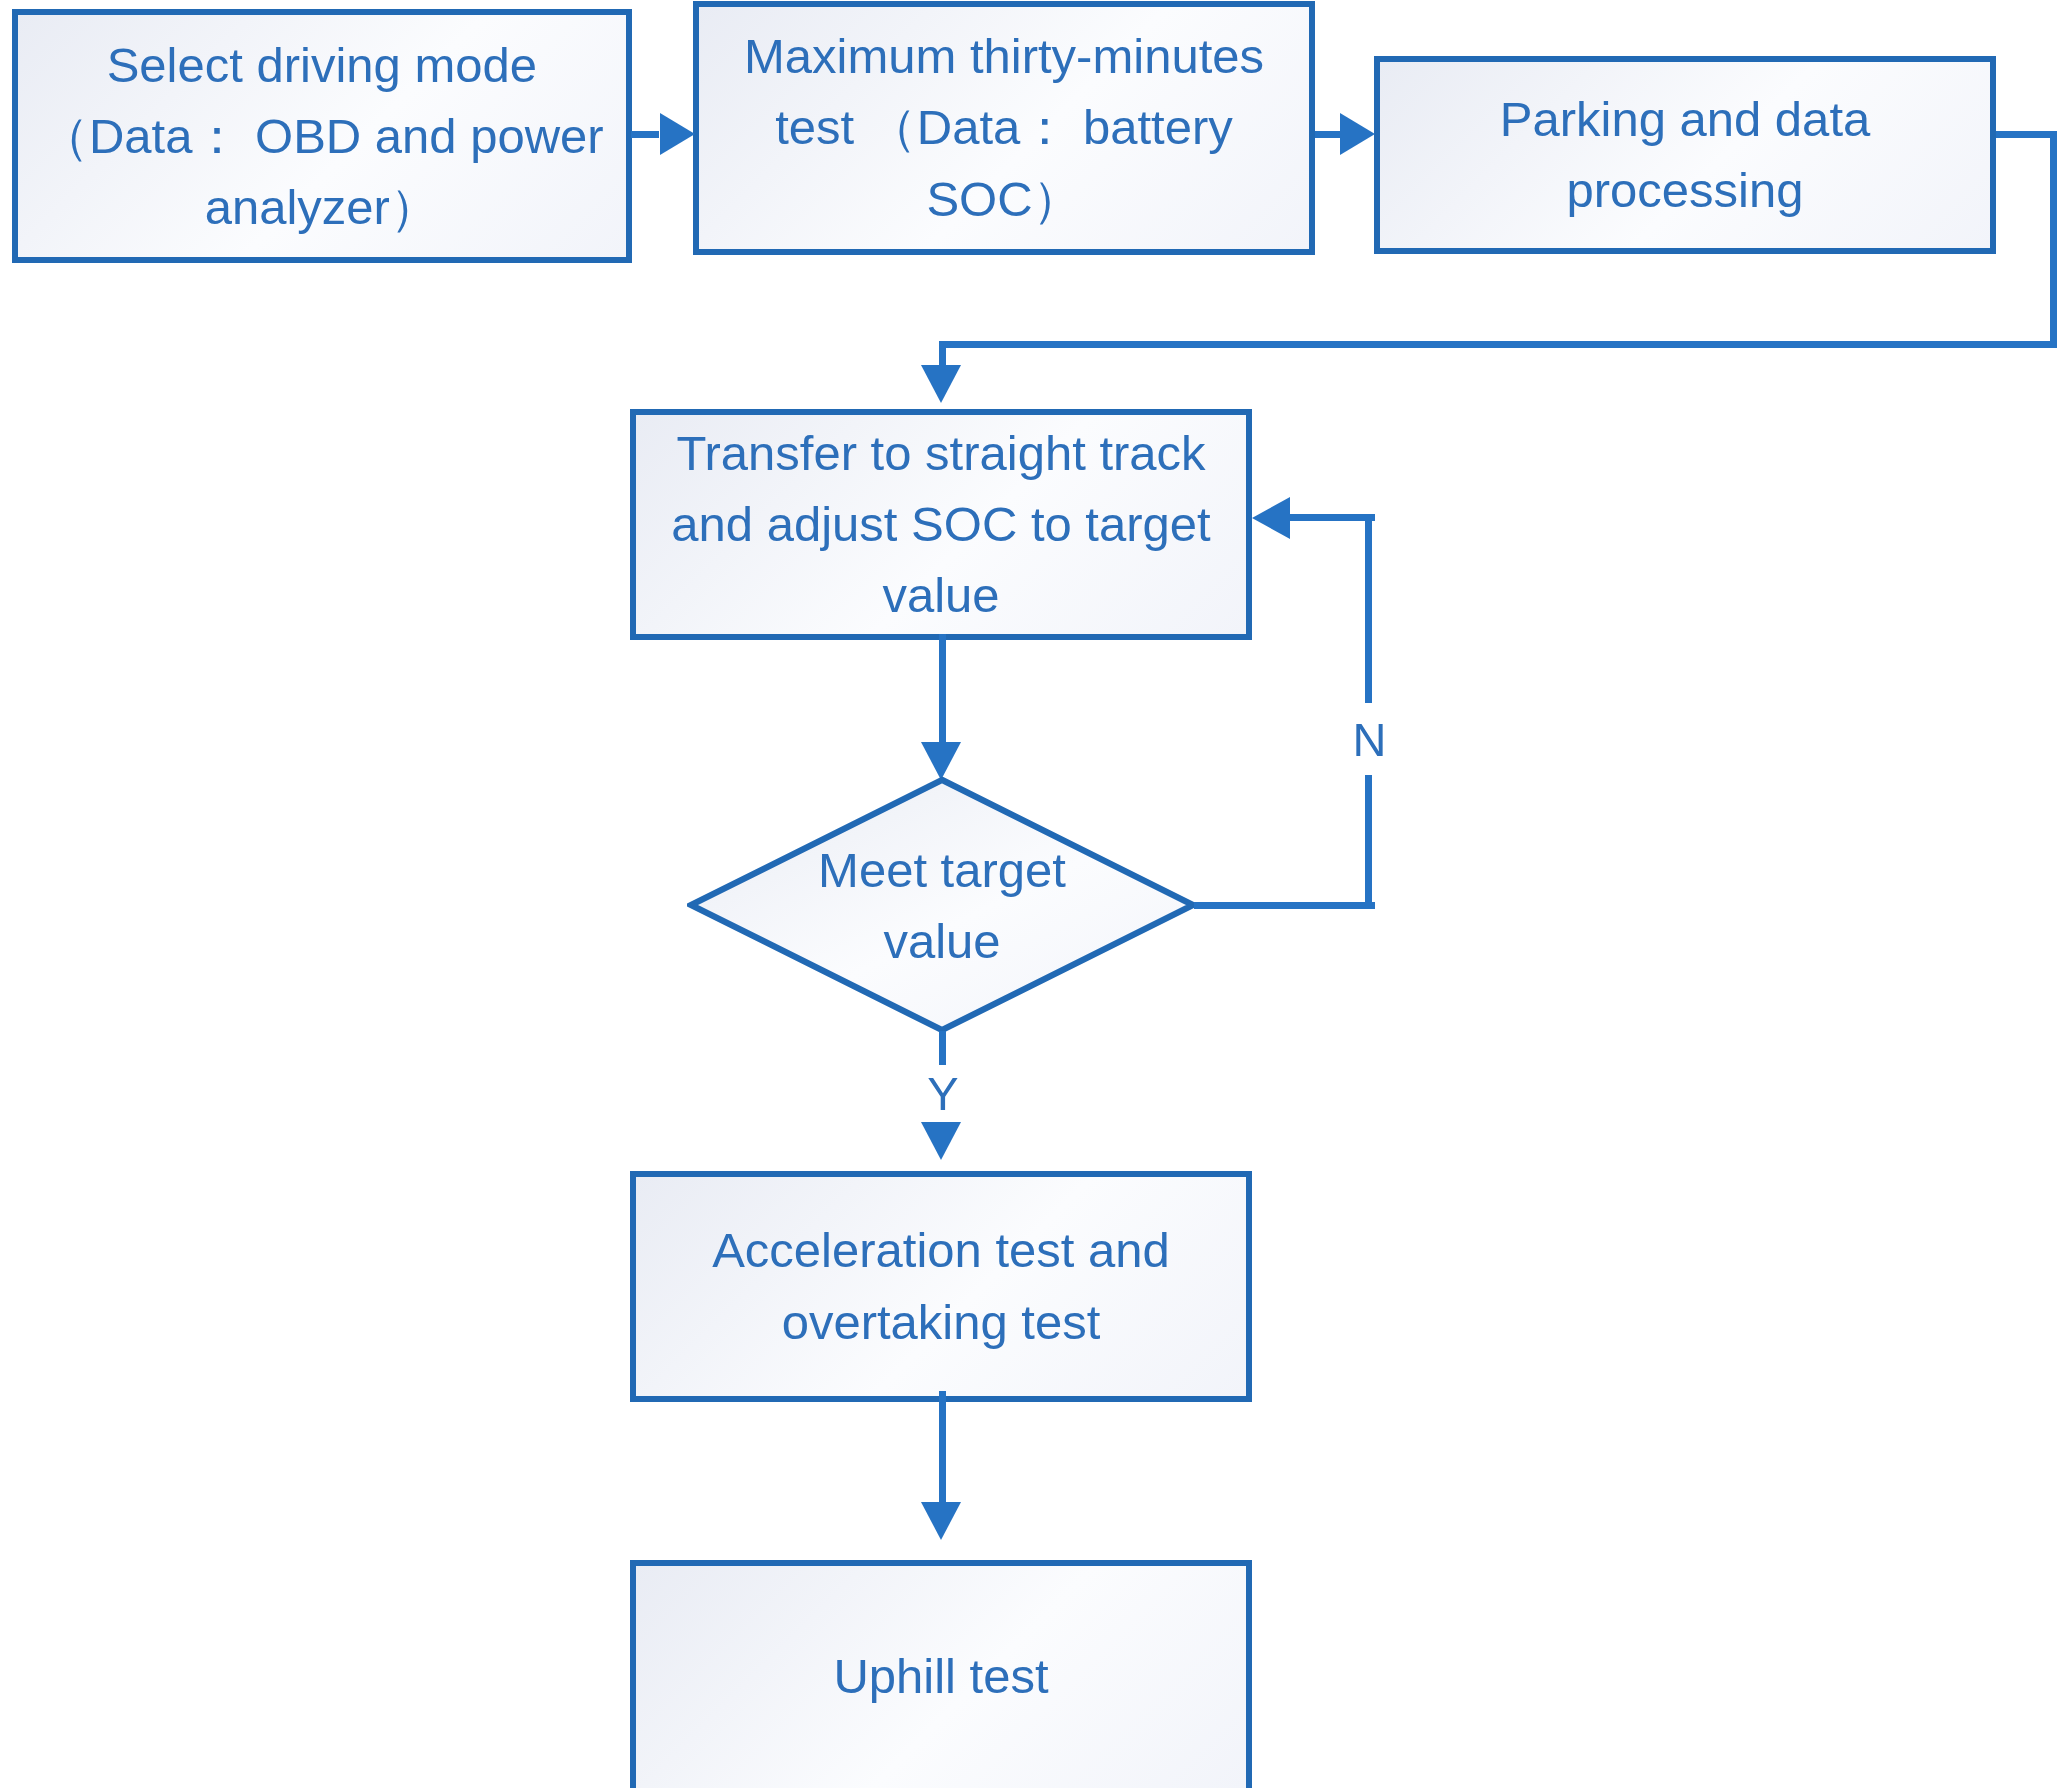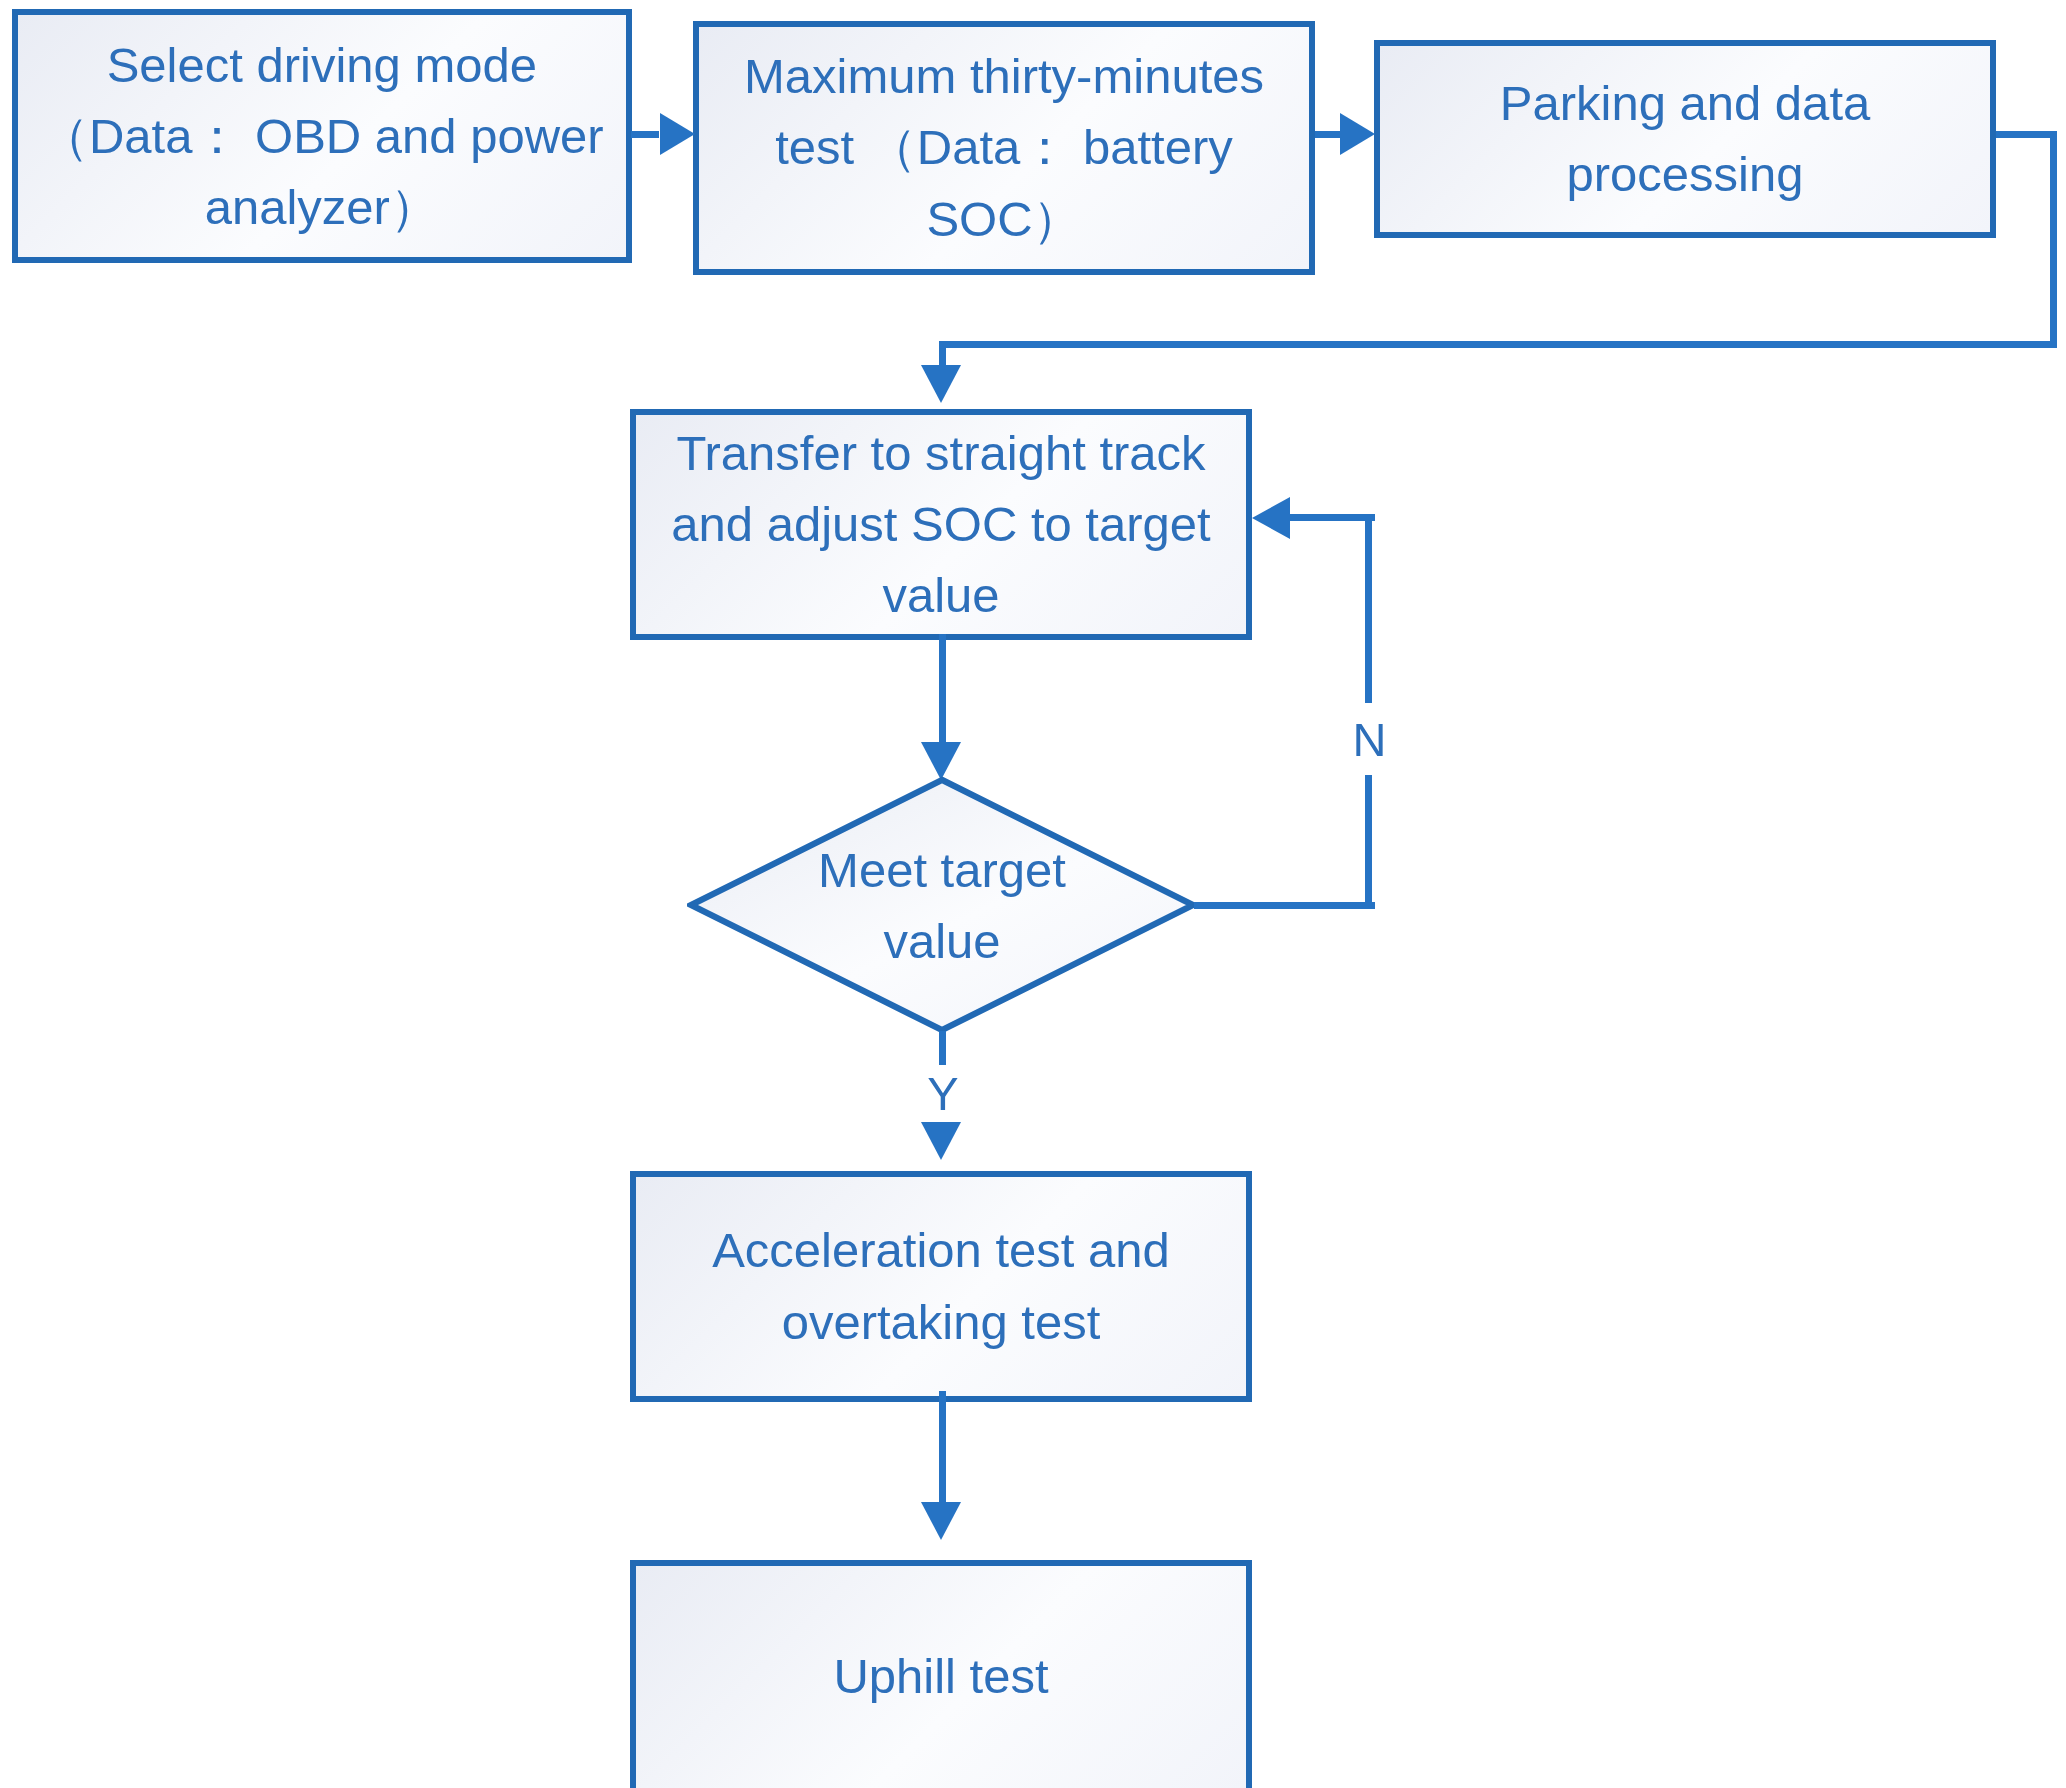--- a/index.html
+++ b/index.html
@@ -65,27 +65,27 @@
 <body>
 
 <div id="canvas">
 
   <div class="node" style="left:11.8px; top:9.4px; width:620px; height:254px;">
     <div class="node-text">Select driving mode
 （Data： OBD and power
 analyzer）</div>
   </div>
 
-  <div class="node" style="left:693px; top:21px; width:622px; height:254px;">
+  <div class="node" style="left:693px; top:1px; width:622px; height:254px;">
     <div class="node-text">Maximum thirty-minutes
 test （Data： battery
 SOC）</div>
   </div>
 
-  <div class="node" style="left:1374px; top:40px; width:622px; height:198px;align-items:center;">
+  <div class="node" style="left:1374px; top:56px; width:622px; height:198px;align-items:center;">
     <div class="node-text">Parking and data
 processing</div>
   </div>
 
   <div class="seg" style="left:631px; top:131px; width:28px; height:7px;"></div>
   <div class="arr arr-right" style="left:660px; top:113px;"></div>
 
   <div class="seg" style="left:1315px; top:131px; width:25px; height:7px;"></div>
   <div class="arr arr-right" style="left:1340px; top:113px;"></div>
 

